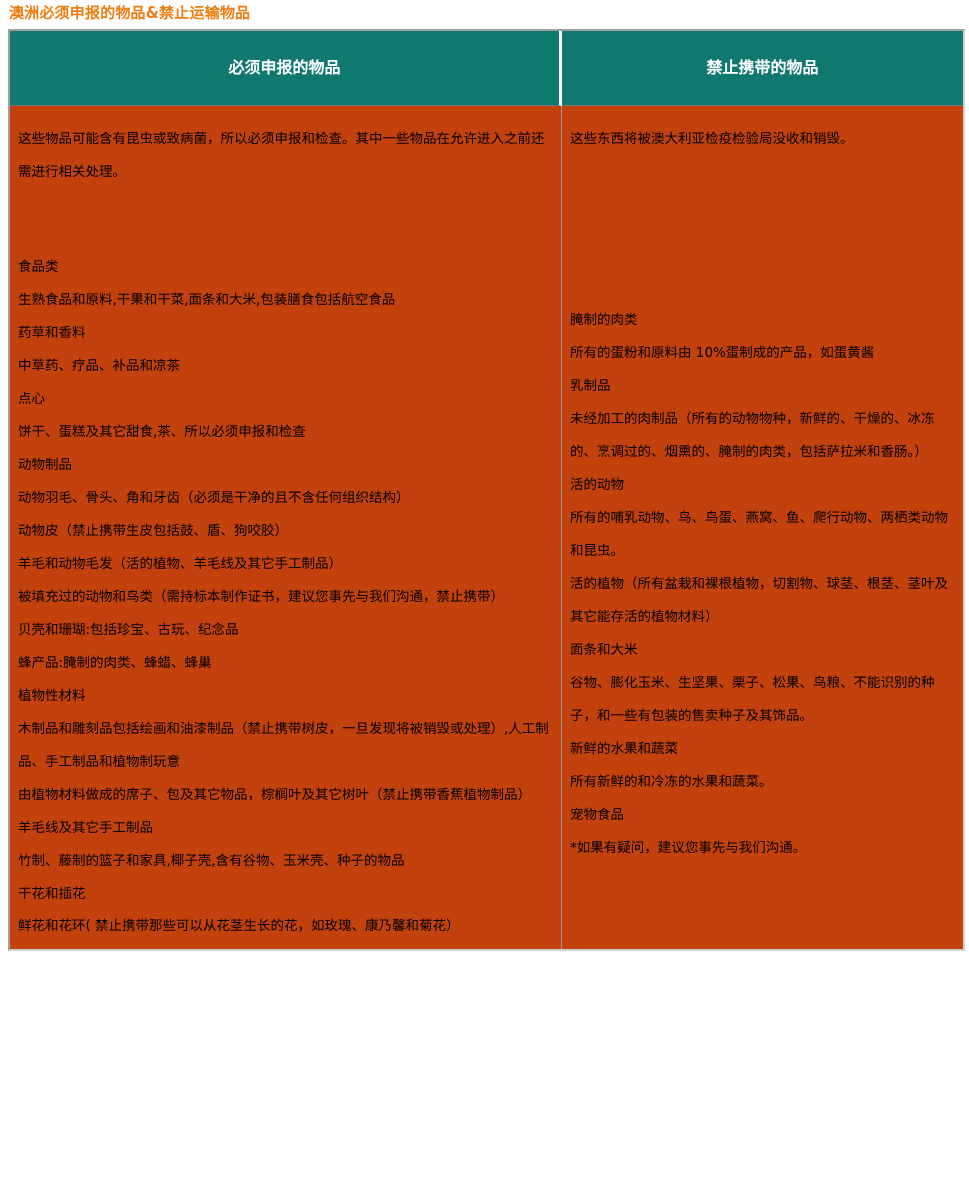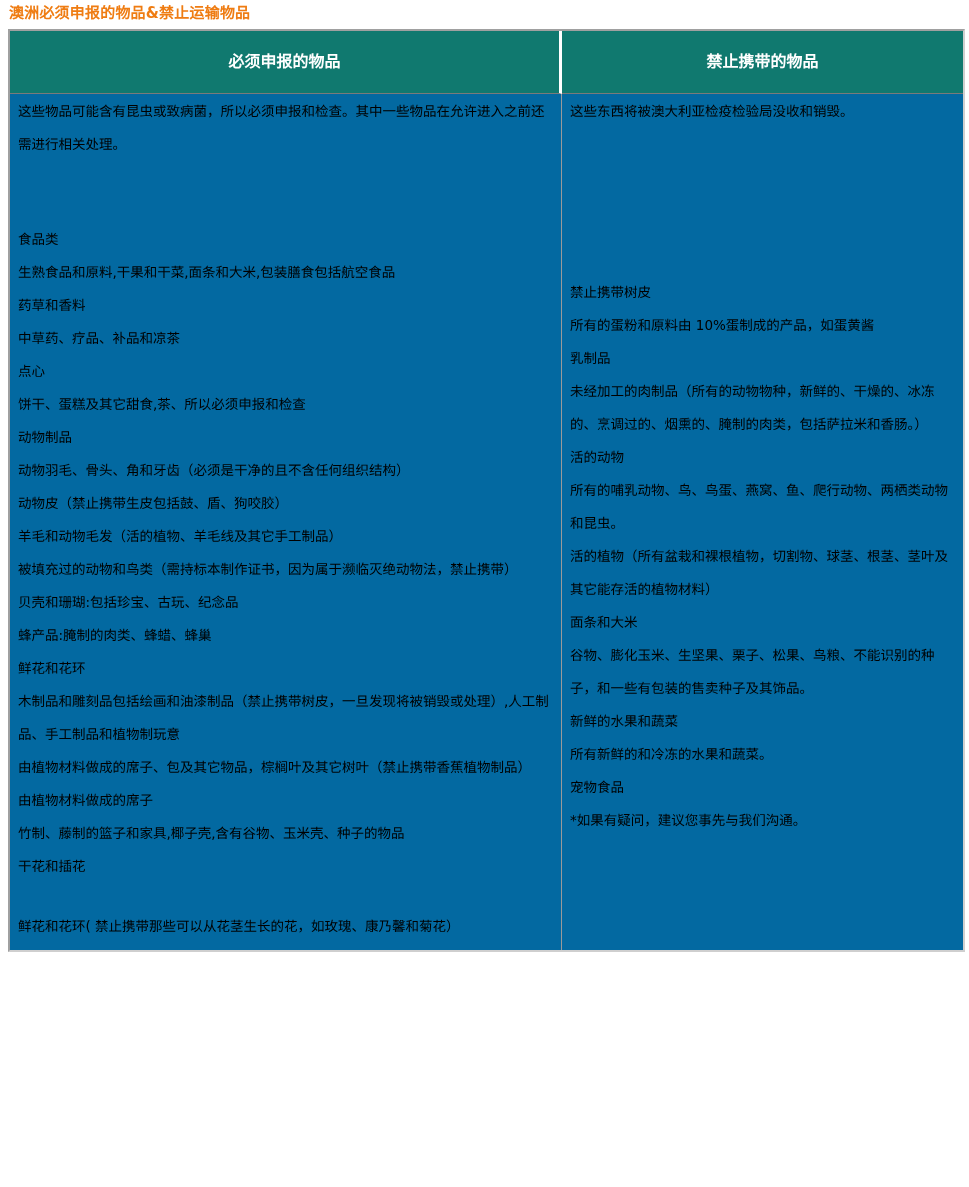--- a/index.html
+++ b/index.html
@@ -53,52 +53,52 @@
 
   
   .hdr-cell {
     background: #10796f;
     color: #ffffff;
     font-size: 16px;
     font-weight: bold;
     text-align: center;
     vertical-align: middle;
     height: 46px;
-    padding: 8px;
+    padding: 14px;
     border-bottom: 1px solid #7a7a7a;
   }
   .hdr-cell.left  { border-right: 3px solid #ffffff; }
   .hdr-cell .hdr-inner {
     display: block;
     line-height: 40px;
     padding: 0 4px;
   }
 
   
   .body-cell {
     vertical-align: top;
-    padding: 1px 8px 8px 8px;
+    padding: 16px 8px 8px 8px;
     font-size: 13.5px;
     line-height: 33px;
-    background: #0369a1;
+    background: #c2410c;
   }
   .body-cell.left  { border-right: 1px solid #9a9a9a; }
 
   .blk {
     margin: 0;
     padding: 0;
   }
   .blk.head {
     font-weight: normal;
     font-size: 13.5px;
   }
   .blk.para {
     font-weight: normal;
   }
-  .blk.tight { line-height: 31px; margin-top: 28px; }
+  .blk.tight { line-height: 31px; }
   .spacer-lg { height: 62px; }
   .spacer-xl { height: 148px; }
   .inline-head { font-weight: normal; }
   .inline-body { font-weight: normal; }
 </style>
 </head>
 <body>
 
 <div class="page">
 
@@ -134,49 +134,49 @@
           <div class="blk head">药草和香料</div>
           <div class="blk para">中草药、疗品、补品和凉茶</div>
 
           <div class="blk head">点心</div>
           <div class="blk para">饼干、蛋糕及其它甜食,茶、所以必须申报和检查</div>
 
           <div class="blk head">动物制品</div>
           <div class="blk para">动物羽毛、骨头、角和牙齿（必须是干净的且不含任何组织结构）</div>
           <div class="blk para">动物皮（禁止携带生皮包括鼓、盾、狗咬胶）</div>
           <div class="blk para">羊毛和动物毛发（活的植物、羊毛线及其它手工制品）</div>
-          <div class="blk para">被填充过的动物和鸟类（需持标本制作证书，因为属于濒临灭绝动物法，禁止携带）</div>
+          <div class="blk para">被填充过的动物和鸟类（需持标本制作证书，建议您事先与我们沟通，禁止携带）</div>
 
           <div class="blk">
             <span class="inline-head">贝壳和珊瑚:</span><span class="inline-body">包括珍宝、古玩、纪念品</span>
           </div>
 
           <div class="blk">
             <span class="inline-head">蜂产品:</span><span class="inline-body">腌制的肉类、蜂蜡、蜂巢</span>
           </div>
 
-          <div class="blk head">鲜花和花环</div>
+          <div class="blk head">植物性材料</div>
           <div class="blk para">木制品和雕刻品包括绘画和油漆制品（禁止携带树皮，一旦发现将被销毁或处理）,人工制品、手工制品和植物制玩意</div>
           <div class="blk para">由植物材料做成的席子、包及其它物品，棕榈叶及其它树叶（禁止携带香蕉植物制品）</div>
 
-          <div class="blk head">由植物材料做成的席子</div>
+          <div class="blk head">羊毛线及其它手工制品</div>
           <div class="blk para">竹制、藤制的篮子和家具,椰子壳,含有谷物、玉米壳、种子的物品</div>
 
           <div class="blk head">干花和插花</div>
           <div class="blk para tight">鲜花和花环( 禁止携带那些可以从花茎生长的花，如玫瑰、康乃馨和菊花）</div>
 
         </td>
 
         <td class="body-cell right">
 
           <div class="blk para">这些东西将被澳大利亚检疫检验局没收和销毁。</div>
 
           <div class="spacer-xl"></div>
 
-          <div class="blk head">禁止携带树皮</div>
+          <div class="blk head">腌制的肉类</div>
           <div class="blk para">所有的蛋粉和原料由 10%蛋制成的产品，如蛋黄酱</div>
 
           <div class="blk head">乳制品</div>
           <div class="blk para">未经加工的肉制品（所有的动物物种，新鲜的、干燥的、冰冻的、烹调过的、烟熏的、腌制的肉类，包括萨拉米和香肠。）</div>
 
           <div class="blk head">活的动物</div>
           <div class="blk para">所有的哺乳动物、鸟、鸟蛋、燕窝、鱼、爬行动物、两栖类动物和昆虫。</div>
           <div class="blk para">活的植物（所有盆栽和裸根植物，切割物、球茎、根茎、茎叶及其它能存活的植物材料）</div>
 
           <div class="blk head">面条和大米</div>

